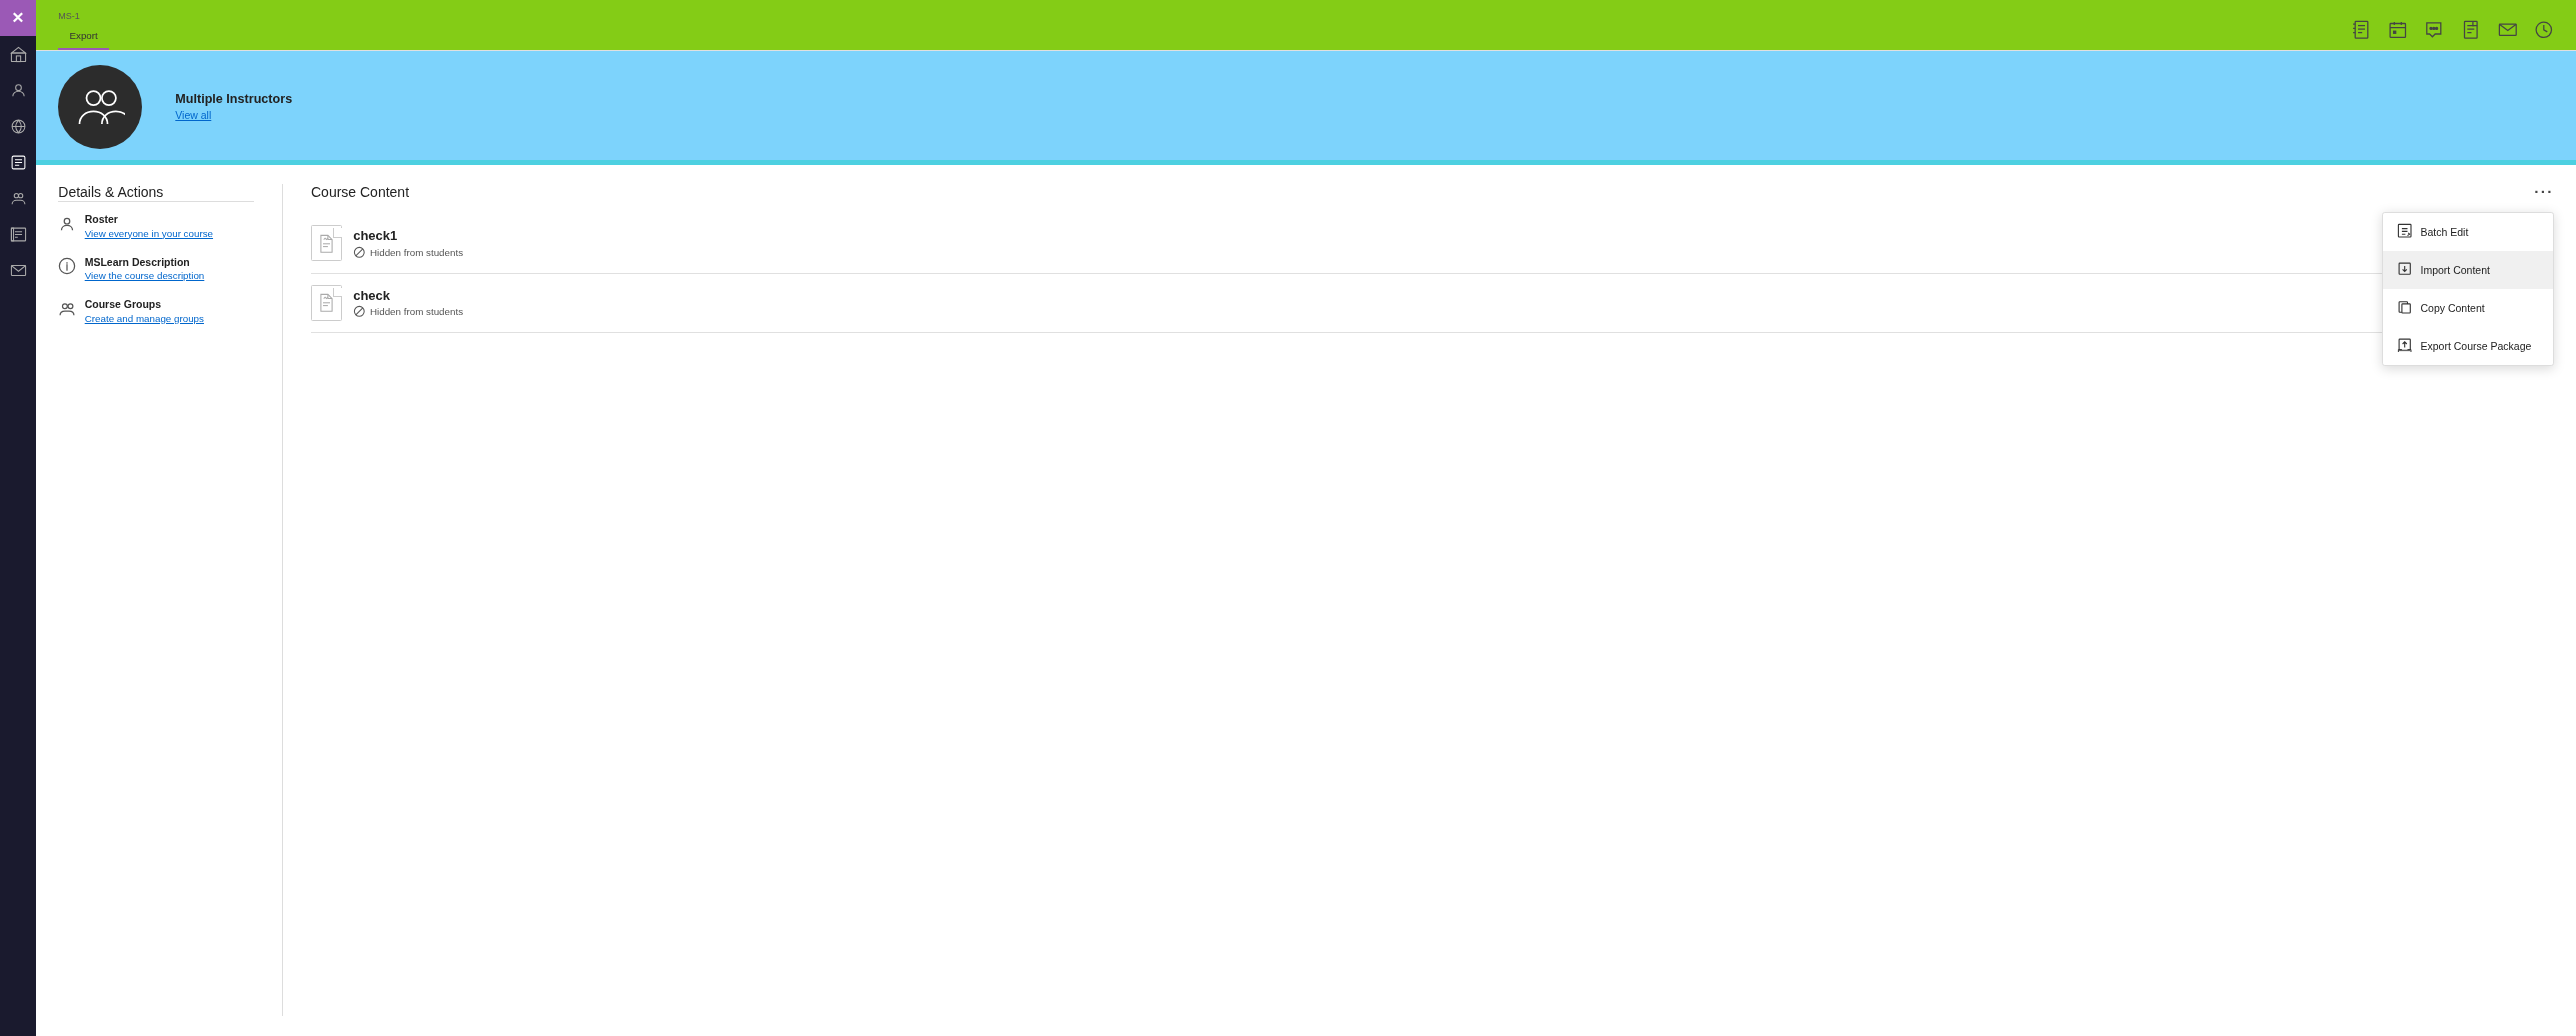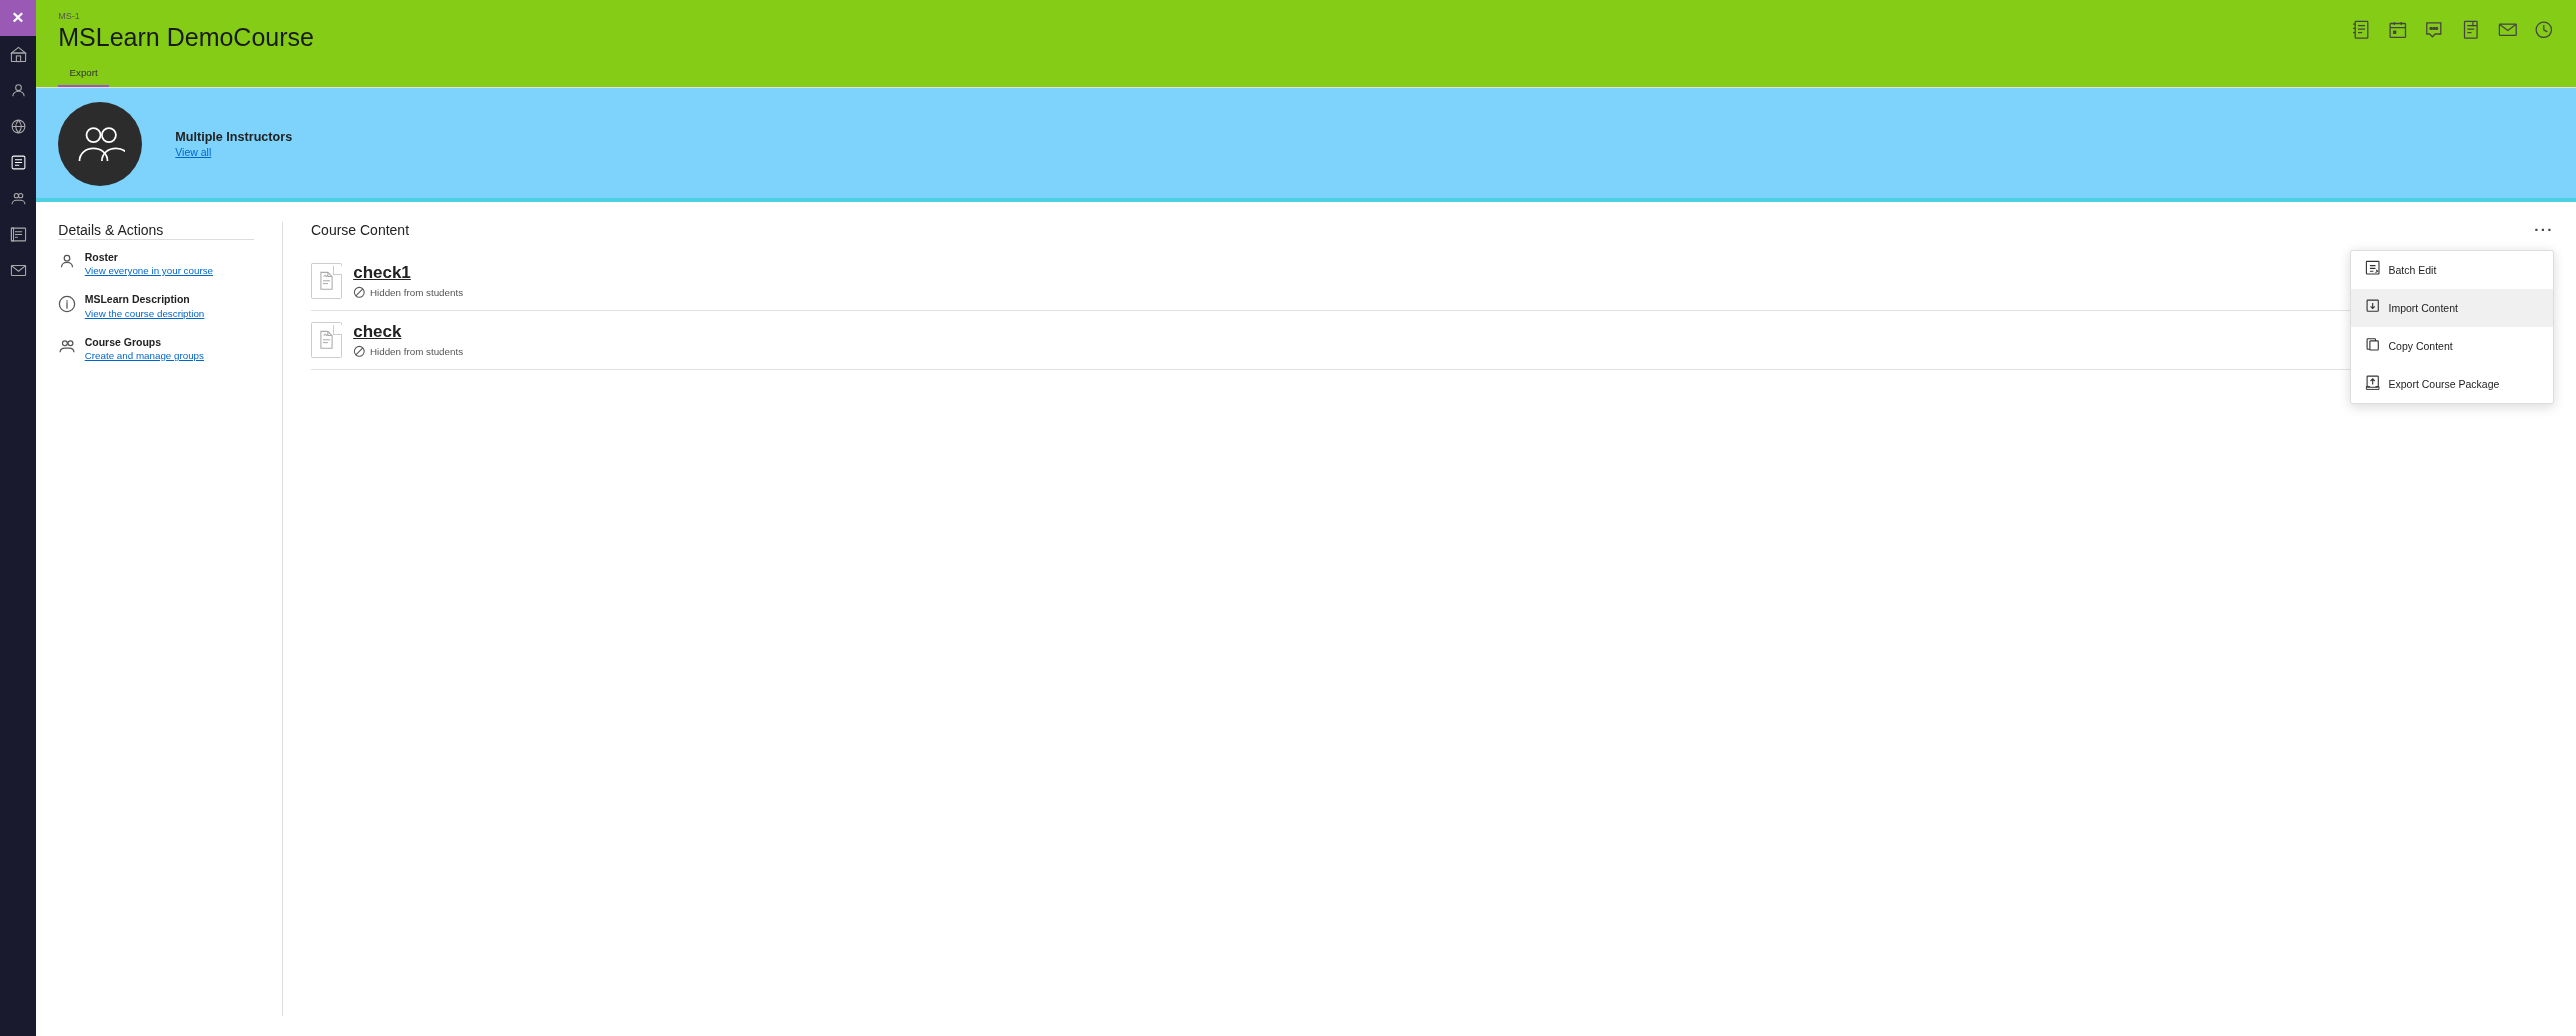--- a/index.html
+++ b/index.html
@@ -236,44 +236,43 @@
       position: absolute;
       top: 2.1px;
       right: -1.4px;
       width: 8.4px;
       height: 8.4px;
       background: #fff;
       border-left: 1.4px solid #ccc;
       border-bottom: 1.4px solid #ccc;
     }
     .content-item-info h3 {
-      font-size: 17px;
+      font-size: 13px;
       font-weight: 600;
       color: #222;
       margin-bottom: 2.8px;
-      text-decoration: underline;
     }
     .content-item-status {
       display: flex;
       align-items: center;
       gap: 4.2px;
       font-size: 9.8px;
       color: #555;
     }
 
     
     .dropdown-menu {
       position: absolute;
       right: 0;
       top: 28px;
       background: #fff;
       border: 0.7px solid #ddd;
       border-radius: 2.8px;
       box-shadow: 0 2.8px 11.2px rgba(0,0,0,0.15);
-      width: 204px;
+      width: 172px;
       z-index: 100;
     }
     .dropdown-item {
       display: flex;
       align-items: center;
       gap: 8.4px;
       padding: 9.8px 14px;
       font-size: 10.5px;
       color: #222;
       cursor: pointer;
@@ -335,21 +334,20 @@
       <rect x="2" y="5" width="20" height="14" rx="1"></rect>
       <path d="M2 5l10 8 10-8"></path>
     </svg>
   </div>
 </div>
 
 <div class="main">
 
   <div class="header" style="position:relative;">
     <div class="header-subtitle">MS-1</div>
-    <div class="header-title">MSLearn DemoCourse</div>
     <div class="header-tabs">
       <div class="header-tab active">Export</div>
     </div>
     <div class="header-icons">
       <span class="header-icon-btn">
         <svg width="19.6" height="19.6" viewBox="0 0 28 28" fill="none" stroke="#444" stroke-width="1.8">
           <rect x="6" y="2" width="18" height="24" rx="1"></rect>
           <path d="M6 6H3M6 12H3M6 18H3"></path>
           <line x1="10" y1="8" x2="20" y2="8"></line>
           <line x1="10" y1="13" x2="20" y2="13"></line>

